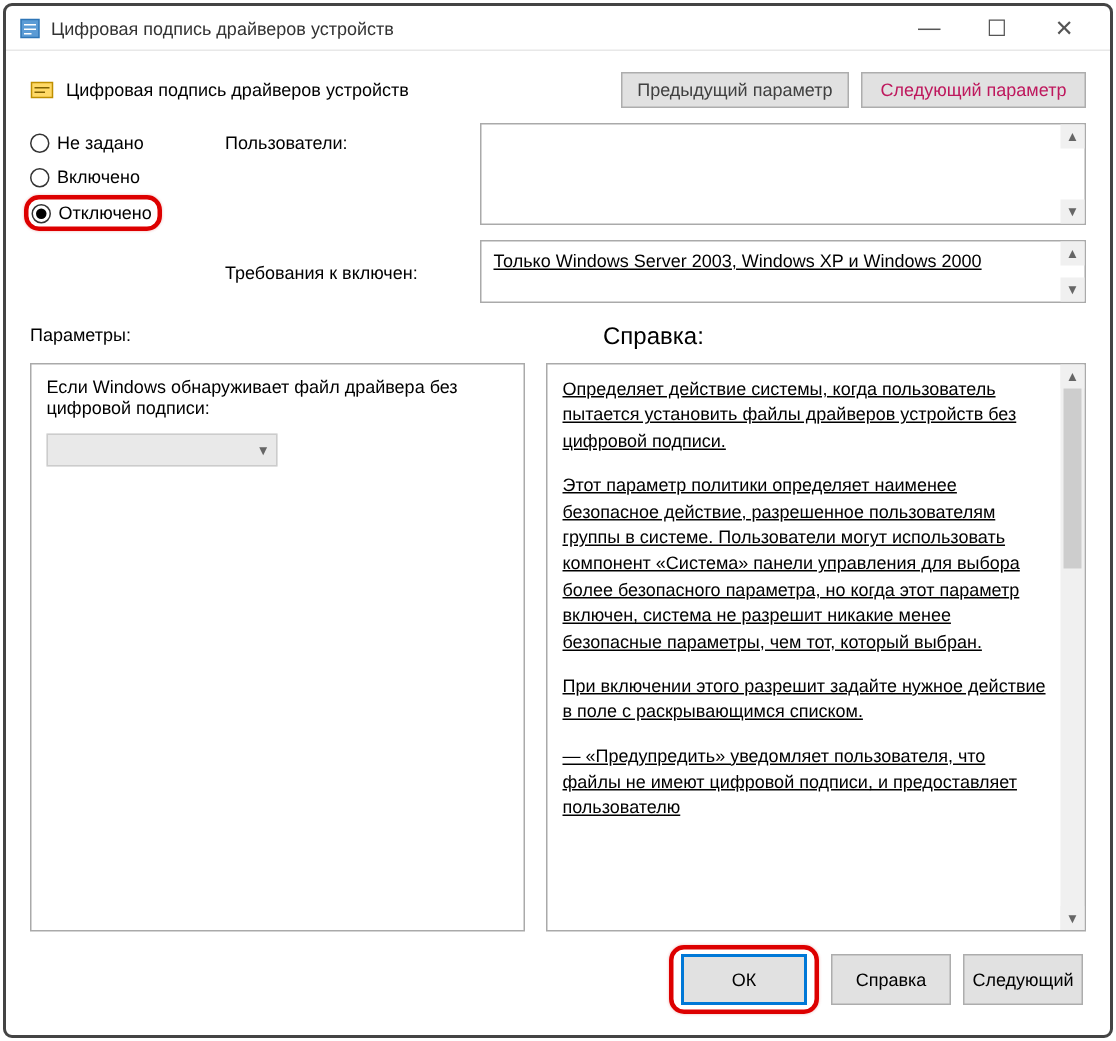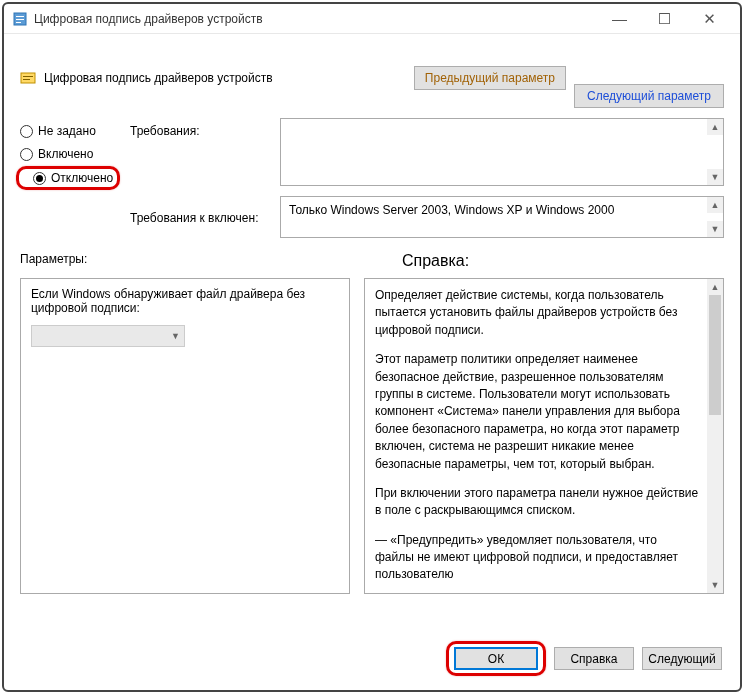--- a/index.html
+++ b/index.html
@@ -11,69 +11,69 @@
 .titlebar-icon { width: 16px; height: 16px; margin-right: 6px; display: inline-flex; align-items: center; justify-content: center; }
 .titlebar-icon svg { width: 16px; height: 16px; }
 .titlebar-title { flex: 1; font-size: 12px; color: #333; }
 .win-controls { display: flex; gap: 0; }
 .win-btn { width: 45px; height: 28px; display: flex; align-items: center; justify-content: center; font-size: 15px; color: #555; background: transparent; border: none; }
 
 .header-row { display: flex; align-items: center; padding: 14px 16px 10px 16px; gap: 8px; }
 .header-icon { width: 16px; height: 16px; display: inline-flex; }
 .header-icon svg { width: 16px; height: 16px; }
 .header-title { flex: 1; font-size: 12px; }
-.nav-btn { min-width: 150px; height: 24px; font-size: 12px; border: 1px solid #adadad; background: #e1e1e1; color: #a16207; padding: 0 10px; }
-.nav-btn.enabled { color: #1d4ed8; margin-top: 36px; }
+.nav-btn { min-width: 150px; height: 24px; font-size: 12px; border: 1px solid #adadad; background: #e1e1e1; color: #404040; padding: 0 10px; }
+.nav-btn.enabled { color: #be185d; }
 
 .content { padding: 0 16px; }
 
-.top-grid { display: flex; gap: 0; }
+.top-grid { display: flex; gap: 20px; }
 .radio-col { width: 110px; padding-top: 6px; }
 .radio-row { display: flex; align-items: center; gap: 5px; margin-bottom: 9px; }
 .radio { width: 13px; height: 13px; border: 1px solid #333; border-radius: 50%; display: inline-flex; align-items: center; justify-content: center; }
 .radio.checked::after { content: ""; width: 7px; height: 7px; background: #000; border-radius: 50%; display: block; }
 .radio-label { font-size: 12px; }
 
-.highlight-red { border: 3px solid #d00; border-radius: 10px; padding: 2px 4px 2px 14px; margin: -4px -6px -4px -4px; box-shadow: 0 0 2px rgba(200,0,0,.3); display: inline-flex; align-items: center; }
+.highlight-red { border: 3px solid #d00; border-radius: 10px; padding: 2px 4px 2px 2px; margin: -4px -6px -4px -4px; box-shadow: 0 0 2px rgba(200,0,0,.3); display: inline-flex; align-items: center; }
 .highlight-red .radio-row { margin-bottom: 0; }
 
 .label-col { width: 150px; padding-top: 6px; font-size: 12px; }
 .label-col .lbl { margin-bottom: 73px; display: block; }
 
 .field-col { flex: 1; display: flex; flex-direction: column; gap: 10px; }
 .textarea { border: 1px solid #aaa; background: #fff; width: 100%; height: 68px; resize: none; font-family: inherit; font-size: 12px; padding: 4px; position: relative; }
 .textarea .scroll-up, .textarea .scroll-down { position: absolute; right: 0; width: 16px; height: 16px; background: #f0f0f0; display: flex; align-items: center; justify-content: center; font-size: 9px; color: #666; }
 .textarea .scroll-up { top: 0; }
 .textarea .scroll-down { bottom: 0; }
-.req-box { border: 1px solid #aaa; padding: 6px 8px; height: 42px; position: relative; font-size: 12px; }
+.req-box { border: 1px solid #aaa; padding: 6px 8px; height: 42px; position: relative; font-size: 12px; text-decoration: underline; }
 .req-box .scroll-up, .req-box .scroll-down { position: absolute; right: 0; width: 16px; height: 16px; background: #f0f0f0; display: flex; align-items: center; justify-content: center; font-size: 9px; color: #666; }
 .req-box .scroll-up { top: 0; }
 .req-box .scroll-down { bottom: 0; }
 
 .section-labels { display: flex; margin-top: 14px; gap: 40px; }
 .section-labels .left { width: 342px; font-size: 12px; }
 .section-labels .right { flex: 1; font-size: 16px; }
 
 .panels { display: flex; gap: 14px; margin-top: 8px; }
-.panel { border: 1px solid #aaa; height: 316px; padding: 8px 10px; font-size: 12px; overflow: hidden; position: relative; }
+.panel { border: 1px solid #aaa; height: 379px; padding: 8px 10px; font-size: 12px; overflow: hidden; position: relative; }
 .panel-left { width: 330px; }
 .panel-right { flex: 1; }
 .panel-right .help-text { line-height: 1.45; padding-right: 14px; }
-.panel-right .help-text p { margin-bottom: 12px; }
+.panel-right .help-text p { margin-bottom: 12px; text-decoration: underline; }
 .panel .scrollbar { position: absolute; right: 0; top: 0; bottom: 0; width: 16px; background: #f0f0f0; }
 .panel .scrollbar .arrow { height: 16px; display: flex; align-items: center; justify-content: center; font-size: 9px; color: #666; background: #f0f0f0; }
 .panel .scrollbar .track { position: absolute; top: 16px; bottom: 16px; left: 0; right: 0; }
 .panel .scrollbar .thumb { position: absolute; left: 2px; right: 2px; top: 0; height: 120px; background: #cdcdcd; }
 .panel .scrollbar .arrow.down { position: absolute; bottom: 0; left: 0; right: 0; }
 
 .dropdown { width: 154px; height: 22px; border: 1px solid #ccc; background: #e9e9e9; display: flex; align-items: center; justify-content: flex-end; padding: 0 4px; margin-top: 10px; }
 .dropdown .chev { font-size: 9px; color: #666; }
 
 .footer { position: absolute; bottom: 14px; right: 18px; display: flex; gap: 8px; align-items: center; }
-.btn { min-width: 80px; height: 23px; border: 1px solid #adadad; background: #e1e1e1; font-size: 12px; font-family: inherit; }
+.btn { min-width: 80px; height: 34px; border: 1px solid #adadad; background: #e1e1e1; font-size: 12px; font-family: inherit; }
 .ok-wrap { border: 3px solid #d00; border-radius: 10px; padding: 3px 5px; box-shadow: 0 0 2px rgba(200,0,0,.3); }
 .ok-wrap .btn { min-width: 84px; border: 2px solid #0078d7; }
 </style>
 </head>
 <body>
 
 <div class="outer-frame">
 
   <div class="titlebar">
     <span class="titlebar-icon">
@@ -118,21 +118,21 @@
         </div>
         <div class="highlight-red">
           <div class="radio-row">
             <span class="radio checked"></span>
             <span class="radio-label">Отключено</span>
           </div>
         </div>
       </div>
 
       <div class="label-col">
-        <span class="lbl">Требования:</span>
+        <span class="lbl">Пользователи:</span>
         <span>Требования к включен:</span>
       </div>
 
       <div class="field-col">
         <div class="textarea">
           <div class="scroll-up">▲</div>
           <div class="scroll-down">▼</div>
         </div>
         <div class="req-box">
           <span>Только Windows Server 2003, Windows XP и Windows 2000</span>
@@ -151,21 +151,21 @@
       <div class="panel panel-left">
         <div>Если Windows обнаруживает файл драйвера без цифровой подписи:</div>
         <div class="dropdown">
           <span class="chev">▼</span>
         </div>
       </div>
       <div class="panel panel-right">
         <div class="help-text">
           <p>Определяет действие системы, когда пользователь пытается установить файлы драйверов устройств без цифровой подписи.</p>
           <p>Этот параметр политики определяет наименее безопасное действие, разрешенное пользователям группы в системе. Пользователи могут использовать компонент «Система» панели управления для выбора более безопасного параметра, но когда этот параметр включен, система не разрешит никакие менее безопасные параметры, чем тот, который выбран.</p>
-          <p>При включении этого параметра панели нужное действие в поле с раскрывающимся списком.</p>
+          <p>При включении этого разрешит задайте нужное действие в поле с раскрывающимся списком.</p>
           <p>— «Предупредить» уведомляет пользователя, что файлы не имеют цифровой подписи, и предоставляет пользователю</p>
         </div>
         <div class="scrollbar">
           <div class="arrow">▲</div>
           <div class="track">
               <div class="thumb"></div>
             </div>
           <div class="arrow down">▼</div>
         </div>
       </div>

